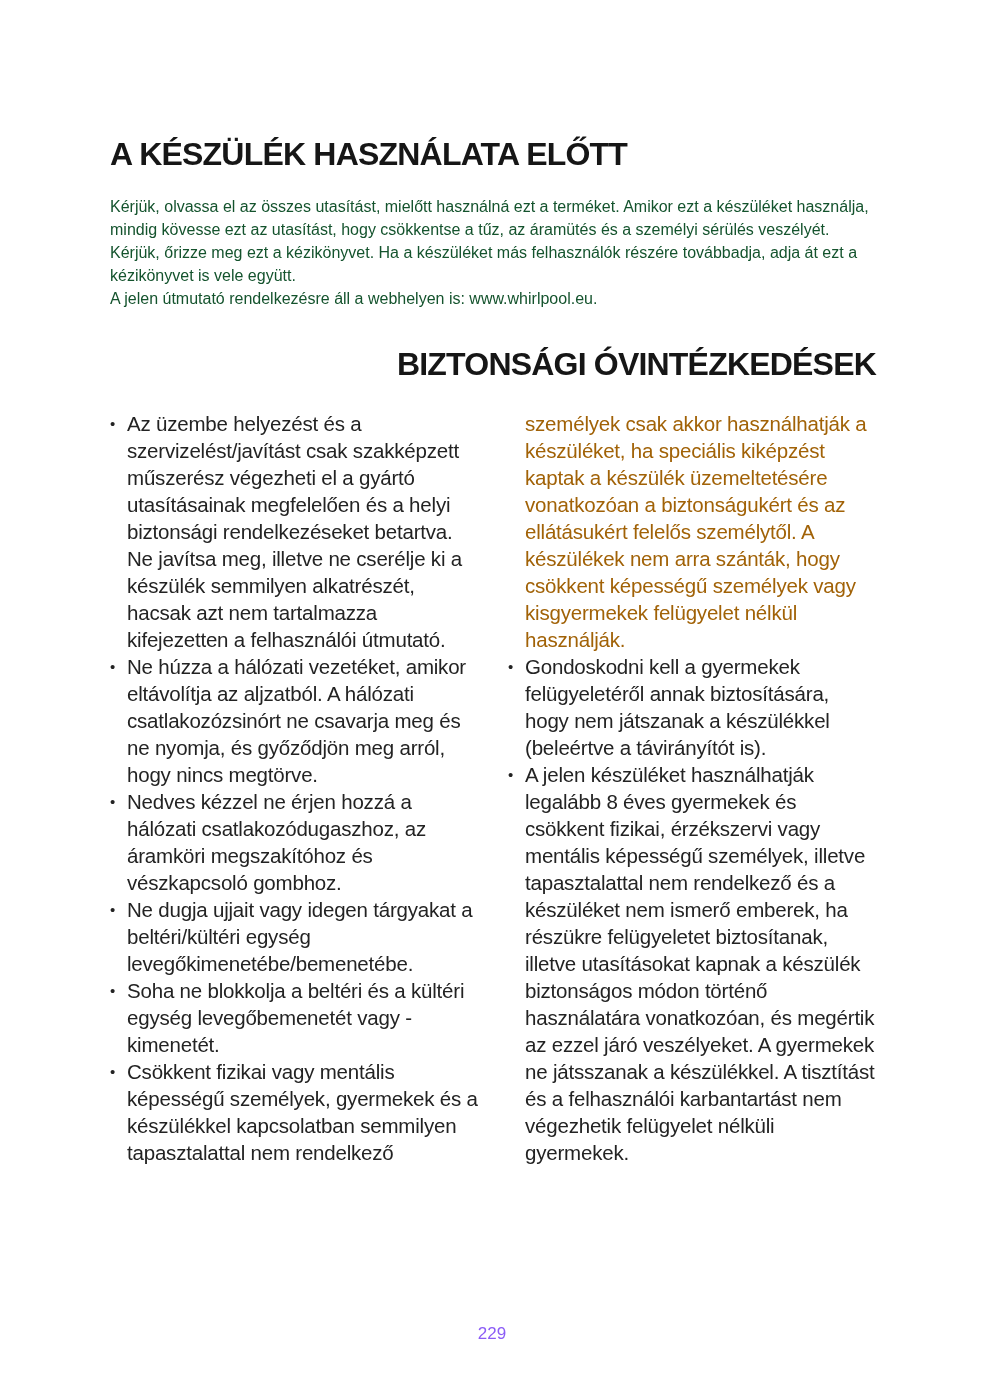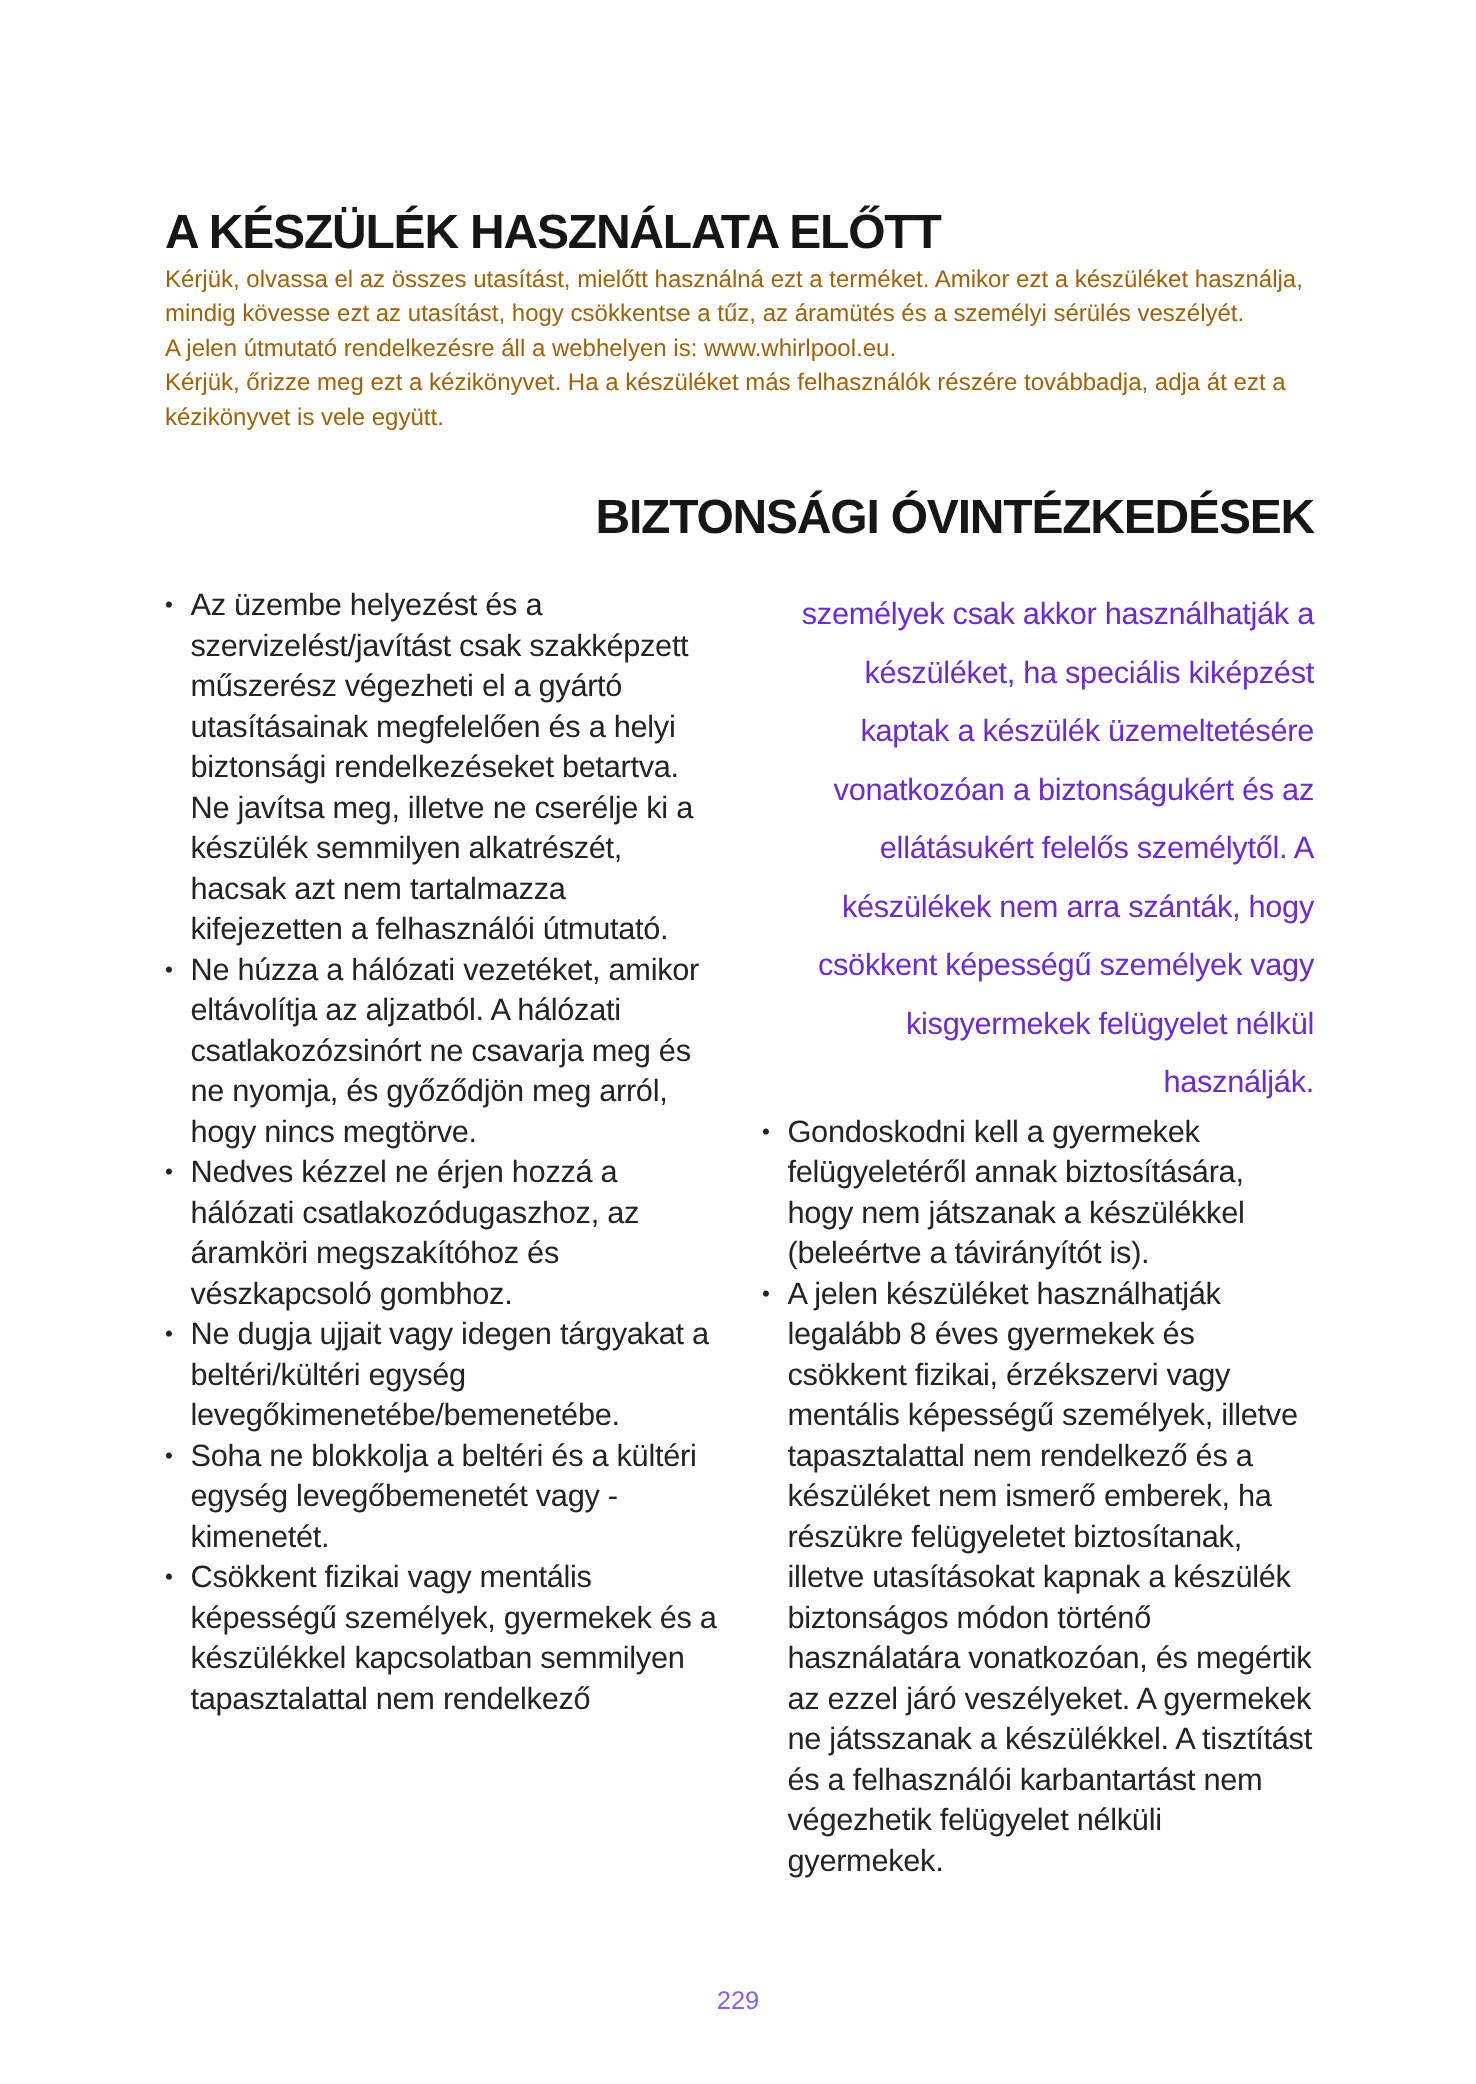--- a/index.html
+++ b/index.html
@@ -37,24 +37,24 @@
     font-family: "Liberation Sans", sans-serif;
   }
   .title-first {
     margin-top: 136px;
   }
   .title-second {
     margin-top: 36px;
     text-align: right;
   }
   .intro {
-    margin-top: 3px;
+    margin-top: 23px;
     font-size: 16px;
     line-height: 23px;
-    color: #a16207;
+    color: #14532d;
   }
   .intro p {
     margin: 0;
   }
   .columns {
     display: flex;
     margin-top: 28px;
   }
   .col {
     width: 368px;
@@ -76,24 +76,23 @@
     line-height: 27px;
     color: #232323;
   }
   .bullet-text {
     flex: 1;
     letter-spacing: -0.2px;
   }
   .continuation {
     margin: 0 0 0 17px;
     font-size: 20.5px;
-    line-height: 39px;
-    color: #6d28d9;
+    line-height: 27px;
+    color: #a16207;
     letter-spacing: -0.2px;
-    text-align: right;
   }
   .page-number {
     position: absolute;
     left: 0;
     top: 1322px;
     width: 984px;
     text-align: center;
     font-size: 17px;
     line-height: 24px;
     color: #8b5cf6;
@@ -102,22 +101,22 @@
 </head>
 <body>
 
 <div class="page">
   <div class="content">
 
     <h1 class="title title-first">A KÉSZÜLÉK HASZNÁLATA ELŐTT</h1>
 
     <div class="intro">
       <p>Kérjük, olvassa el az összes utasítást, mielőtt használná ezt a terméket. Amikor ezt a készüléket használja, mindig kövesse ezt az utasítást, hogy csökkentse a tűz, az áramütés és a személyi sérülés veszélyét.</p>
+      <p>Kérjük, őrizze meg ezt a kézikönyvet. Ha a készüléket más felhasználók részére továbbadja, adja át ezt a kézikönyvet is vele együtt.</p>
       <p>A jelen útmutató rendelkezésre áll a webhelyen is: www.whirlpool.eu.</p>
-      <p>Kérjük, őrizze meg ezt a kézikönyvet. Ha a készüléket más felhasználók részére továbbadja, adja át ezt a kézikönyvet is vele együtt.</p>
     </div>
 
     <h1 class="title title-second">BIZTONSÁGI ÓVINTÉZKEDÉSEK</h1>
 
     <div class="columns">
 
       <div class="col col-left">
         <div class="bullet-item">
           <span class="bullet-marker">•</span>
           <span class="bullet-text">Az üzembe helyezést és a szervizelést/javítást csak szakképzett műszerész végezheti el a gyártó utasításainak megfelelően és a helyi biztonsági rendelkezéseket betartva. Ne javítsa meg, illetve ne cserélje ki a készülék semmilyen alkatrészét, hacsak azt nem tartalmazza kifejezetten a felhasználói útmutató.</span>

